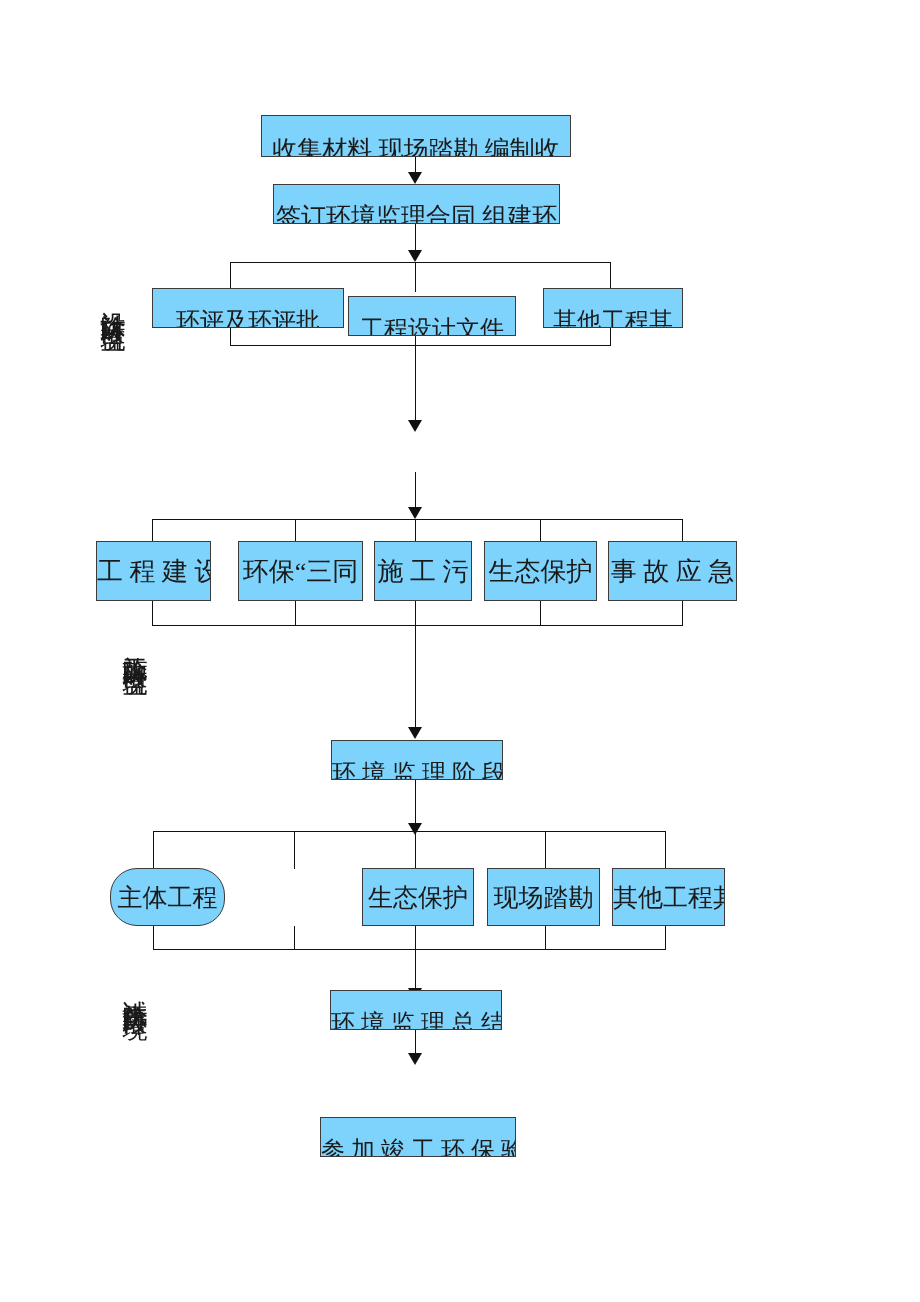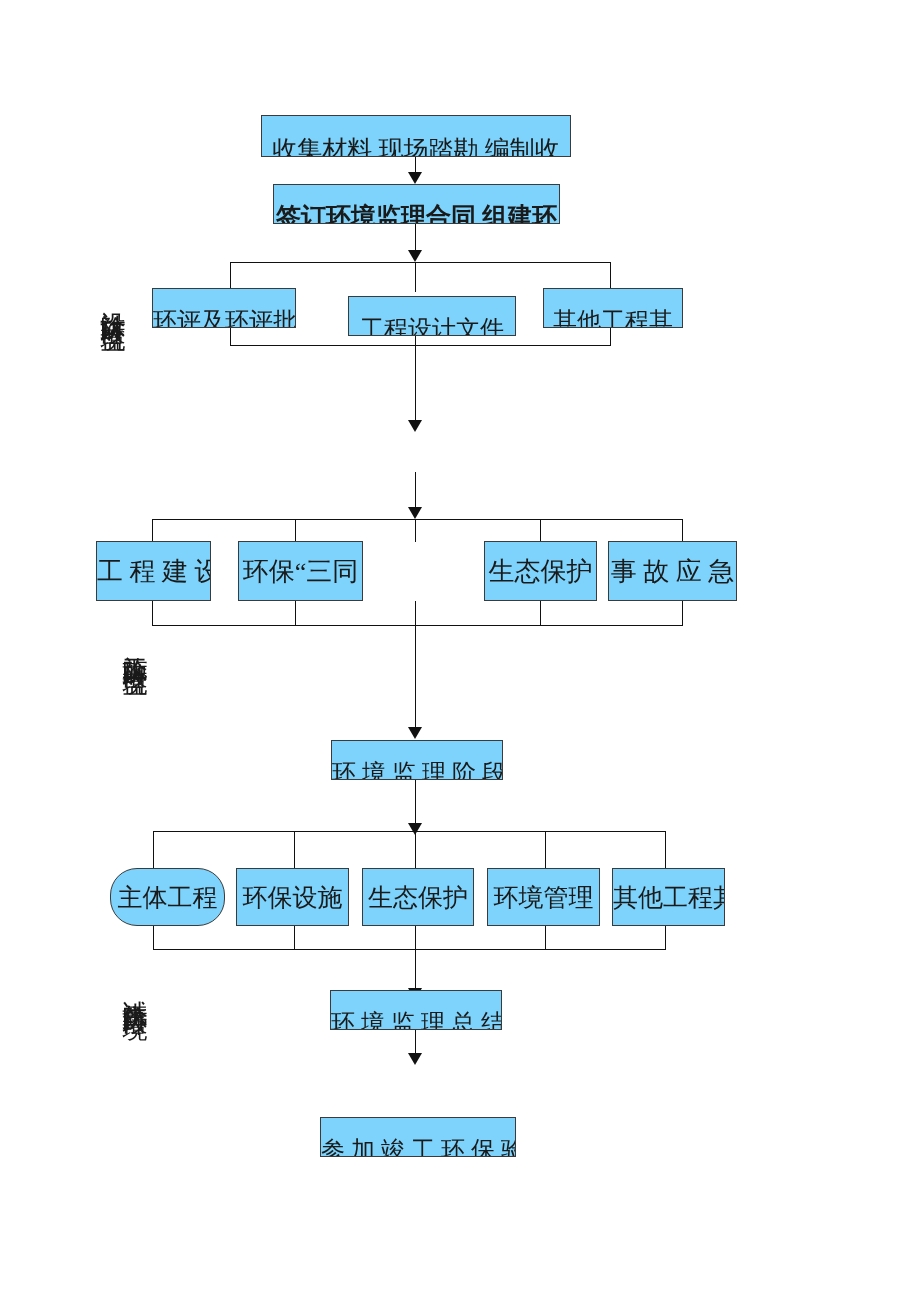--- a/index.html
+++ b/index.html
@@ -116,33 +116,33 @@
 
   <div class="vlabel" style="left:122px; top:980px; font-size:25px;">试生产阶段环境</div>
 
   <div class="box clip" style="left:261px; top:115px; width:310px; height:42px;">
     <div class="txt" style="font-size:25px;">收集材料  现场踏勘  编制收</div>
   </div>
 
   <div class="vline" style="left:415px; top:157px; height:17px;"></div>
   <div class="arrow" style="left:408px; top:172px;"></div>
 
-  <div class="box clip" style="left:273px; top:184px; width:287px; height:40px;font-weight:bold;">
+  <div class="box clip" style="left:273px; top:184px; width:287px; height:40px;">
     <div class="txt" style="font-size:25px;">签订环境监理合同  组建环</div>
   </div>
 
   <div class="vline" style="left:415px; top:224px; height:29px;"></div>
   <div class="arrow" style="left:408px; top:250px;"></div>
 
   <div class="hline" style="left:230px; top:262px; width:380px;"></div>
   <div class="vline" style="left:230px; top:262px; height:30px;"></div>
   <div class="vline" style="left:415px; top:262px; height:30px;"></div>
   <div class="vline" style="left:610px; top:262px; height:30px;"></div>
 
-  <div class="box clip" style="left:152px; top:288px; width:144px; height:40px;">
+  <div class="box clip" style="left:152px; top:288px; width:192px; height:40px;">
     <div class="txt" style="font-size:24px;">环评及环评批</div>
   </div>
 
   <div class="box clip" style="left:348px; top:288px; width:168px; height:40px;margin-top:8px;">
     <div class="txt" style="font-size:24px;">工程设计文件</div>
   </div>
 
   <div class="box clip" style="left:543px; top:288px; width:140px; height:40px;">
     <div class="txt" style="font-size:24px;">其他工程其</div>
   </div>
@@ -167,20 +167,23 @@
   <div class="vline" style="left:682px; top:519px; height:23px;"></div>
 
   <div class="box full" style="left:96px; top:541px; width:115px; height:60px;">
     <div class="txt" style="font-size:26px;">工 程 建 设</div>
   </div>
 
   <div class="box full" style="left:238px; top:541px; width:125px; height:60px;">
     <div class="txt" style="font-size:26px;">环保“三同</div>
   </div>
 
+  <div class="box full" style="left:374px; top:541px; width:98px; height:60px;">
+    <div class="txt" style="font-size:26px;">施 工 污</div>
+  </div>
 
   <div class="box full" style="left:484px; top:541px; width:113px; height:60px;">
     <div class="txt" style="font-size:26px;">生态保护</div>
   </div>
 
   <div class="box full" style="left:608px; top:541px; width:129px; height:60px;">
     <div class="txt" style="font-size:26px;">事 故 应 急</div>
   </div>
 
   <div class="vline" style="left:152px; top:601px; height:25px;"></div>
@@ -204,30 +207,27 @@
   <div class="vline" style="left:153px; top:831px; height:38px;"></div>
   <div class="vline" style="left:294px; top:831px; height:38px;"></div>
   <div class="vline" style="left:415px; top:831px; height:38px;"></div>
   <div class="vline" style="left:545px; top:831px; height:38px;"></div>
   <div class="vline" style="left:665px; top:831px; height:38px;"></div>
 
   <div class="box full" style="left:110px; top:868px; width:115px; height:58px;border-radius:27px;">
     <div class="txt" style="font-size:25px;">主体工程</div>
   </div>
 
-  <div class="box full" style="left:236px; top:868px; width:113px; height:58px;">
-    <div class="txt" style="font-size:25px;">环保设施</div>
-  </div>
 
   <div class="box full" style="left:362px; top:868px; width:112px; height:58px;">
     <div class="txt" style="font-size:25px;">生态保护</div>
   </div>
 
   <div class="box full" style="left:487px; top:868px; width:113px; height:58px;">
-    <div class="txt" style="font-size:25px;">环境管理</div>
+    <div class="txt" style="font-size:25px;">现场踏勘</div>
   </div>
 
   <div class="box full" style="left:612px; top:868px; width:113px; height:58px;">
     <div class="txt" style="font-size:25px;">其他工程其</div>
   </div>
 
   <div class="vline" style="left:153px; top:926px; height:24px;"></div>
   <div class="vline" style="left:294px; top:926px; height:24px;"></div>
   <div class="vline" style="left:415px; top:926px; height:24px;"></div>
   <div class="vline" style="left:545px; top:926px; height:24px;"></div>

